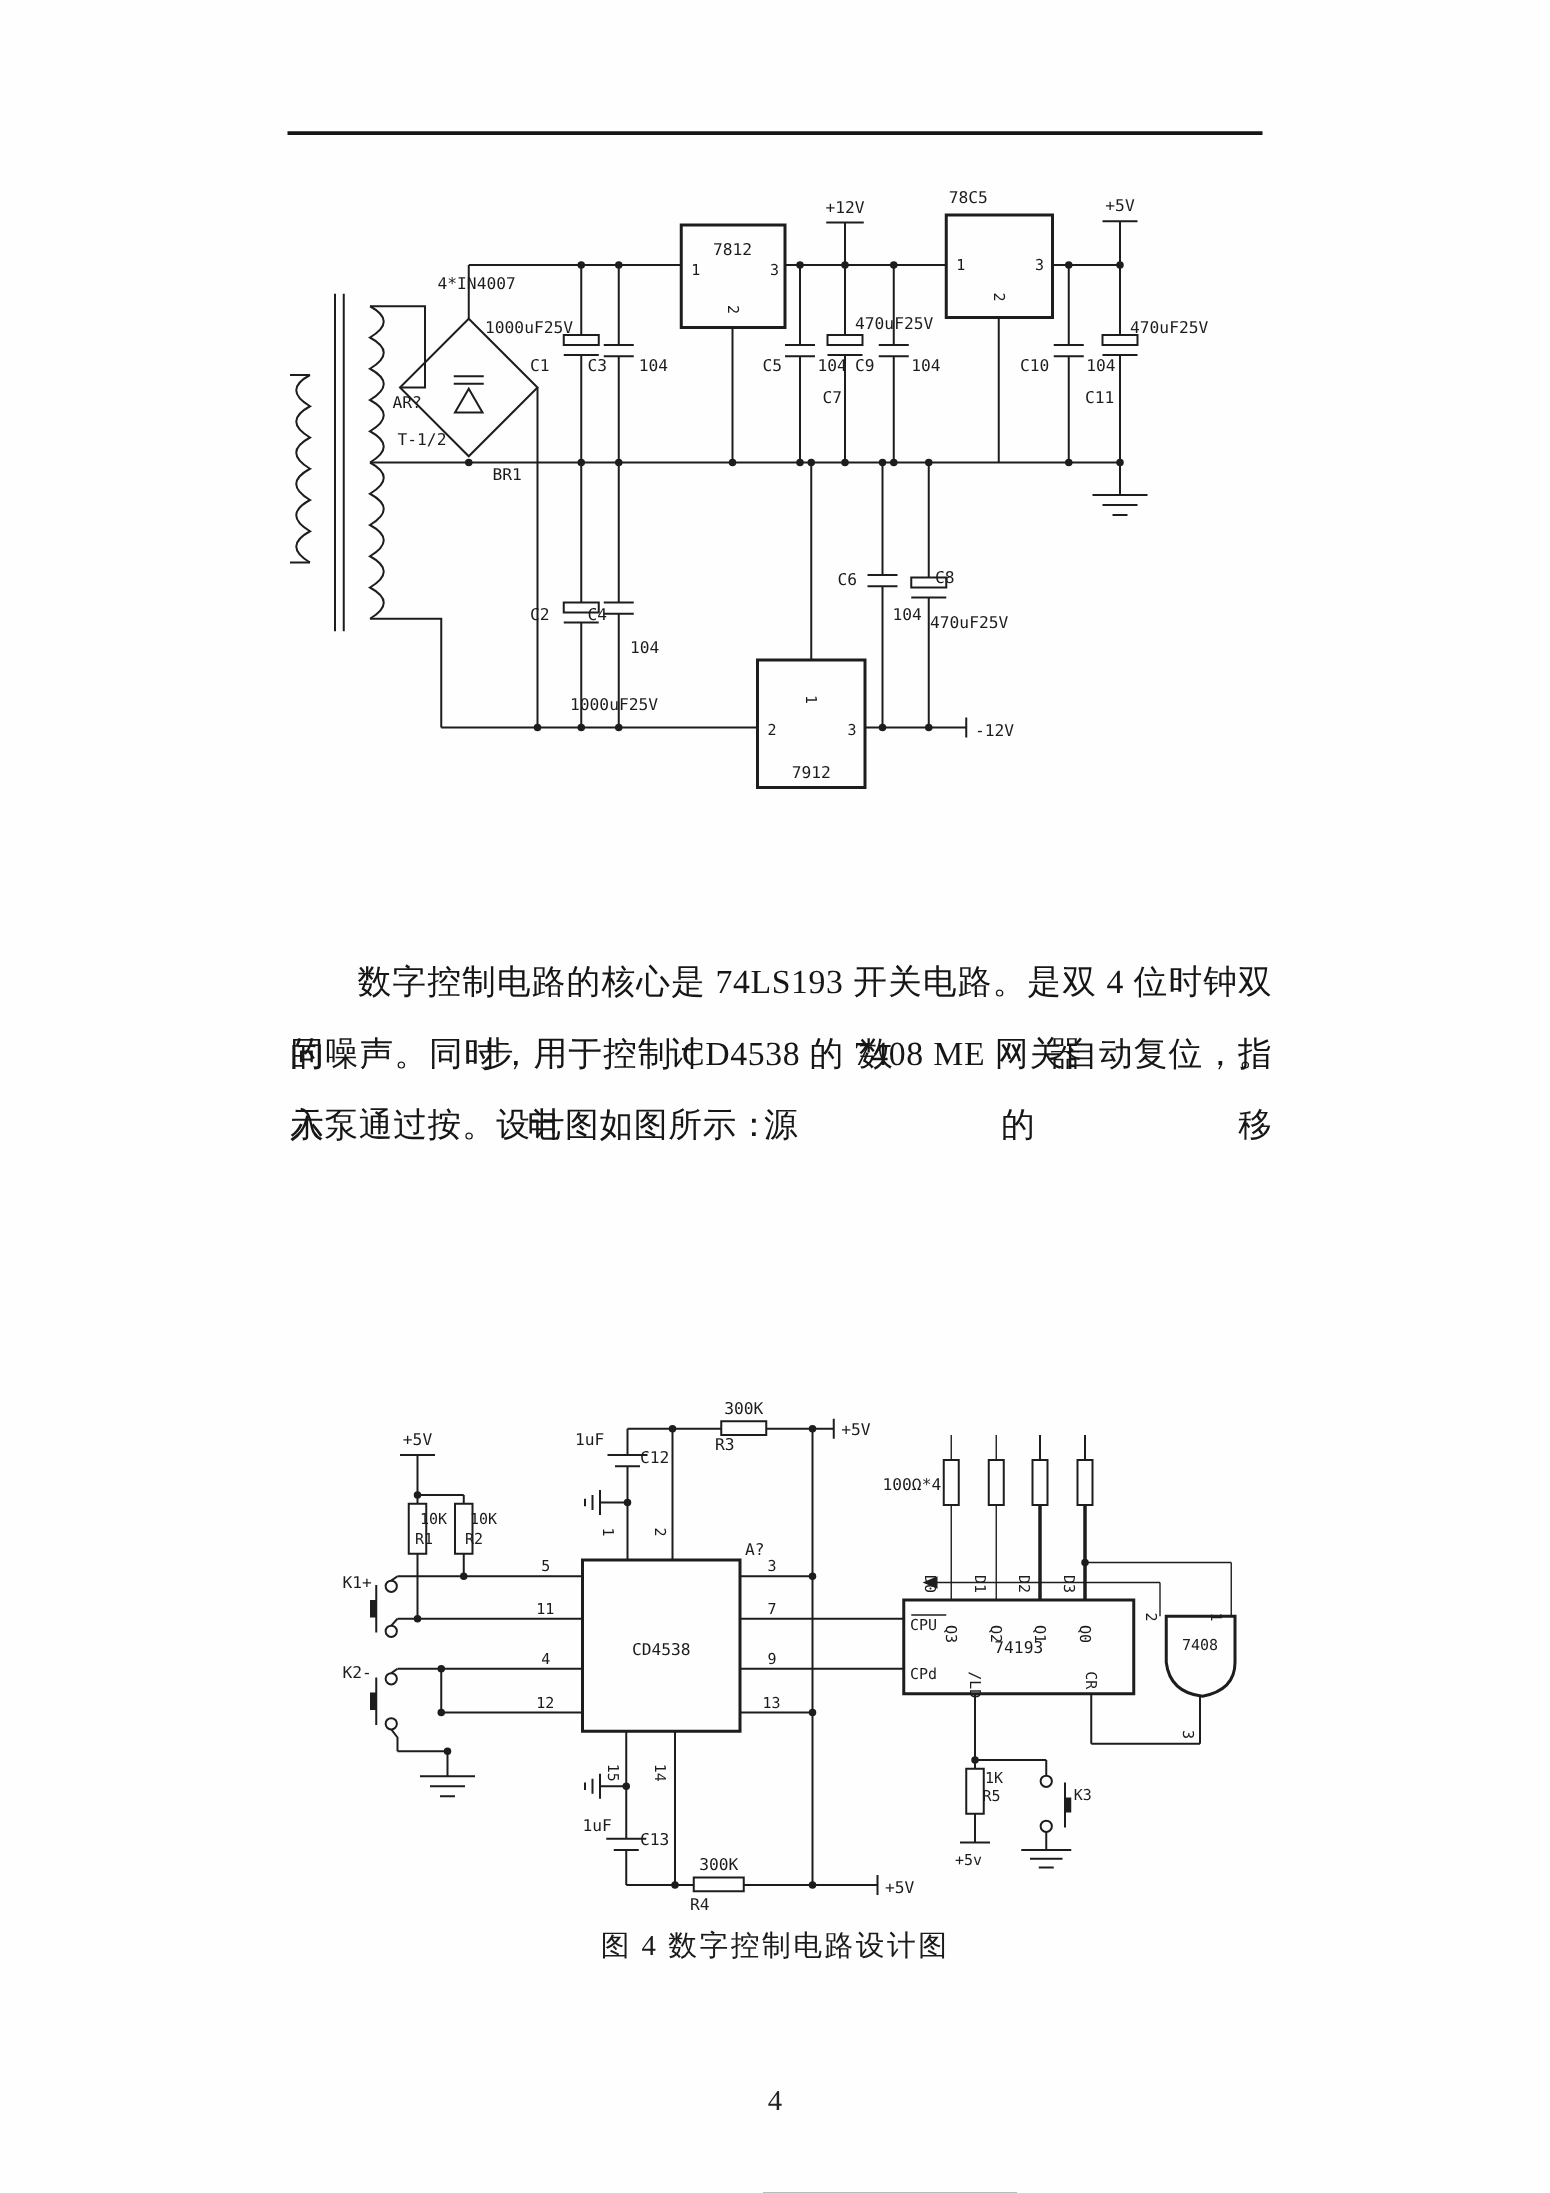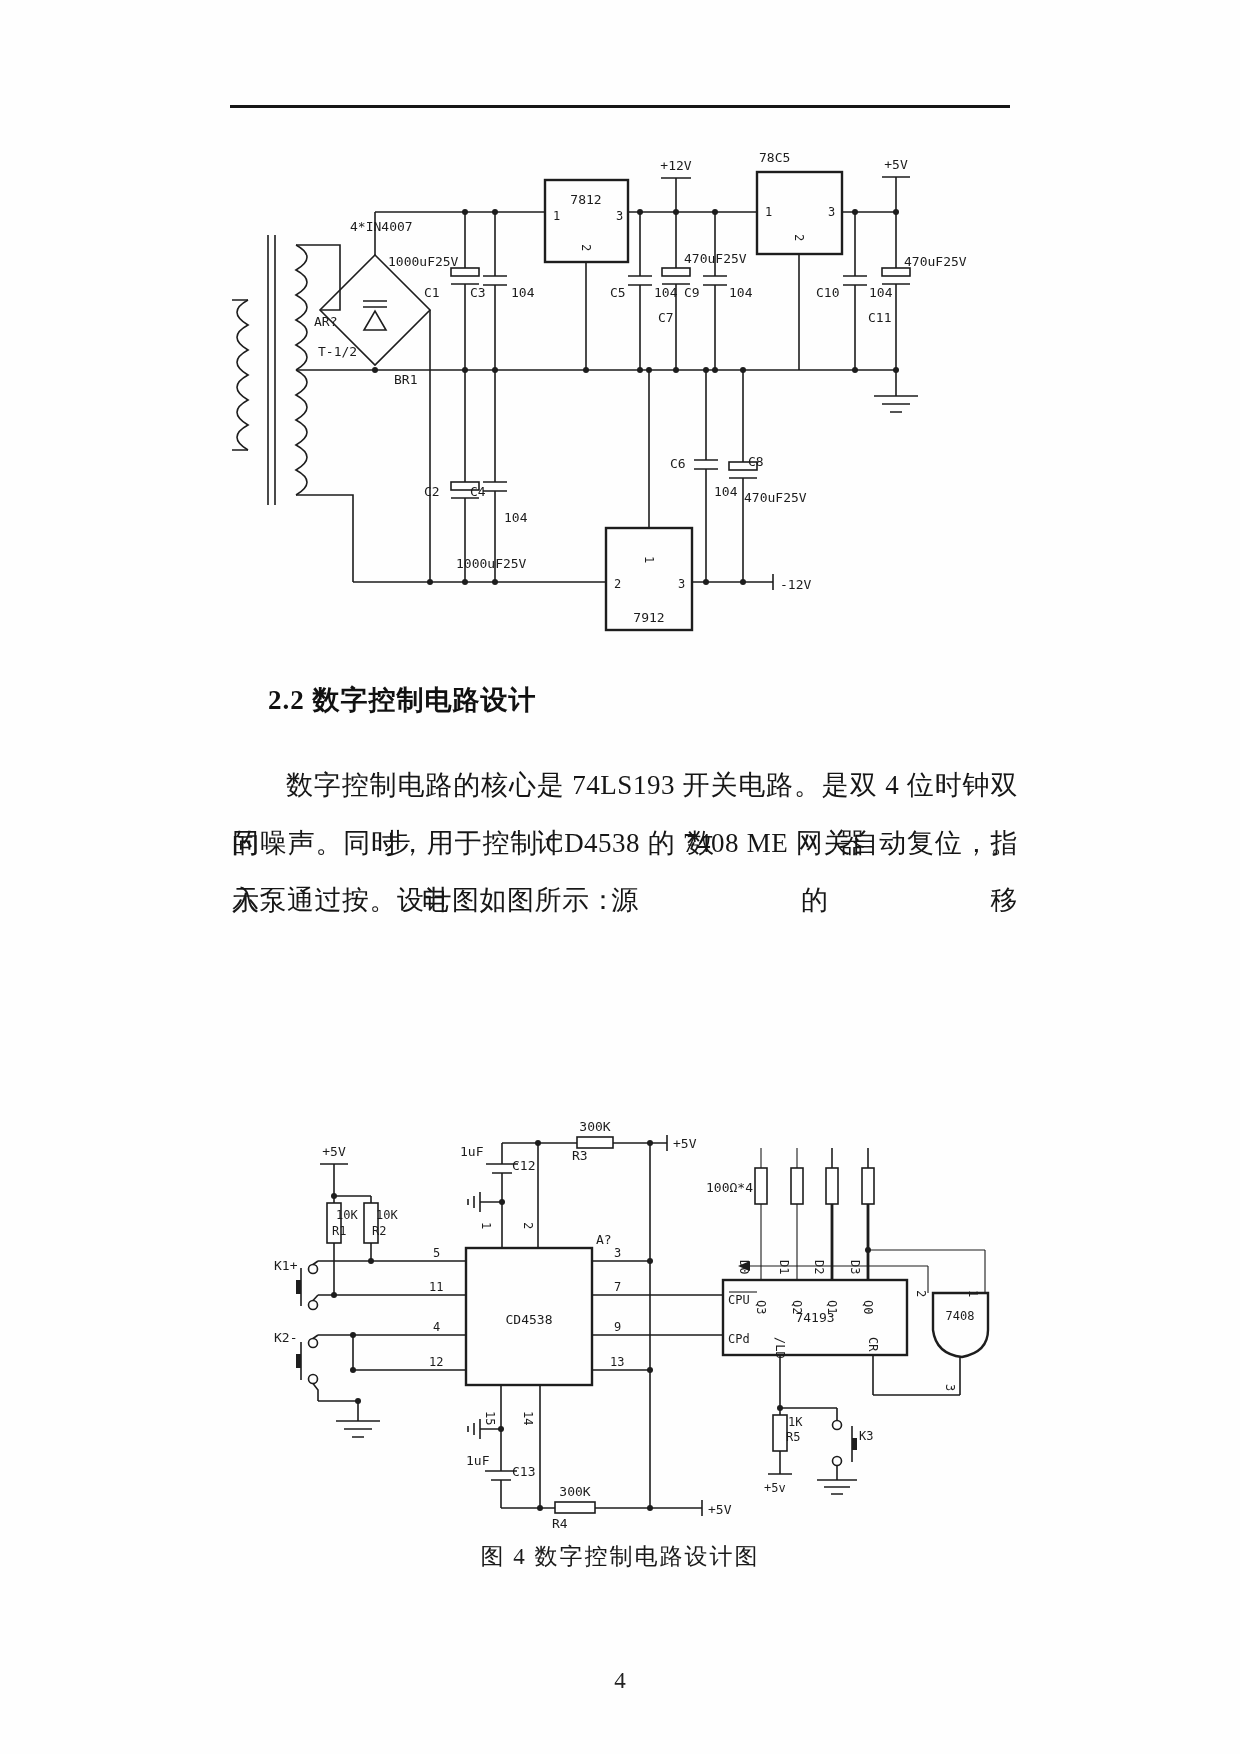--- a/index.html
+++ b/index.html
@@ -189,21 +189,20 @@
         <circle class="dot" cx="668" cy="240" r="3"></circle>
       <circle class="dot" cx="202" cy="452" r="3"></circle>
         <circle class="dot" cx="237" cy="452" r="3"></circle>
       <circle class="dot" cx="267" cy="452" r="3"></circle>
         <circle class="dot" cx="478" cy="452" r="3"></circle>
       <circle class="dot" cx="515" cy="452" r="3"></circle>
     </g>
   </svg>
 
 
-  <div id="heading" class="abs">2.2 数字控制电路设计</div>
 
   <div id="bodytext" class="abs">
     <div class="bline just indent">数字控制电路的核心是 74LS193 开关电路。是双 4 位时钟双同步计数器。</div>
     <div class="bline just">的噪声。同时，用于控制 CD4538 的 7408 ME 网关自动复位，指示电源的移</div>
     <div class="bline">入泵通过按。设计图如图所示：</div>
   </div>
 
   <svg class="abs" style="left:240px;top:1118px;" width="850" height="420" viewBox="0 0 850 420">
 
     <g>

